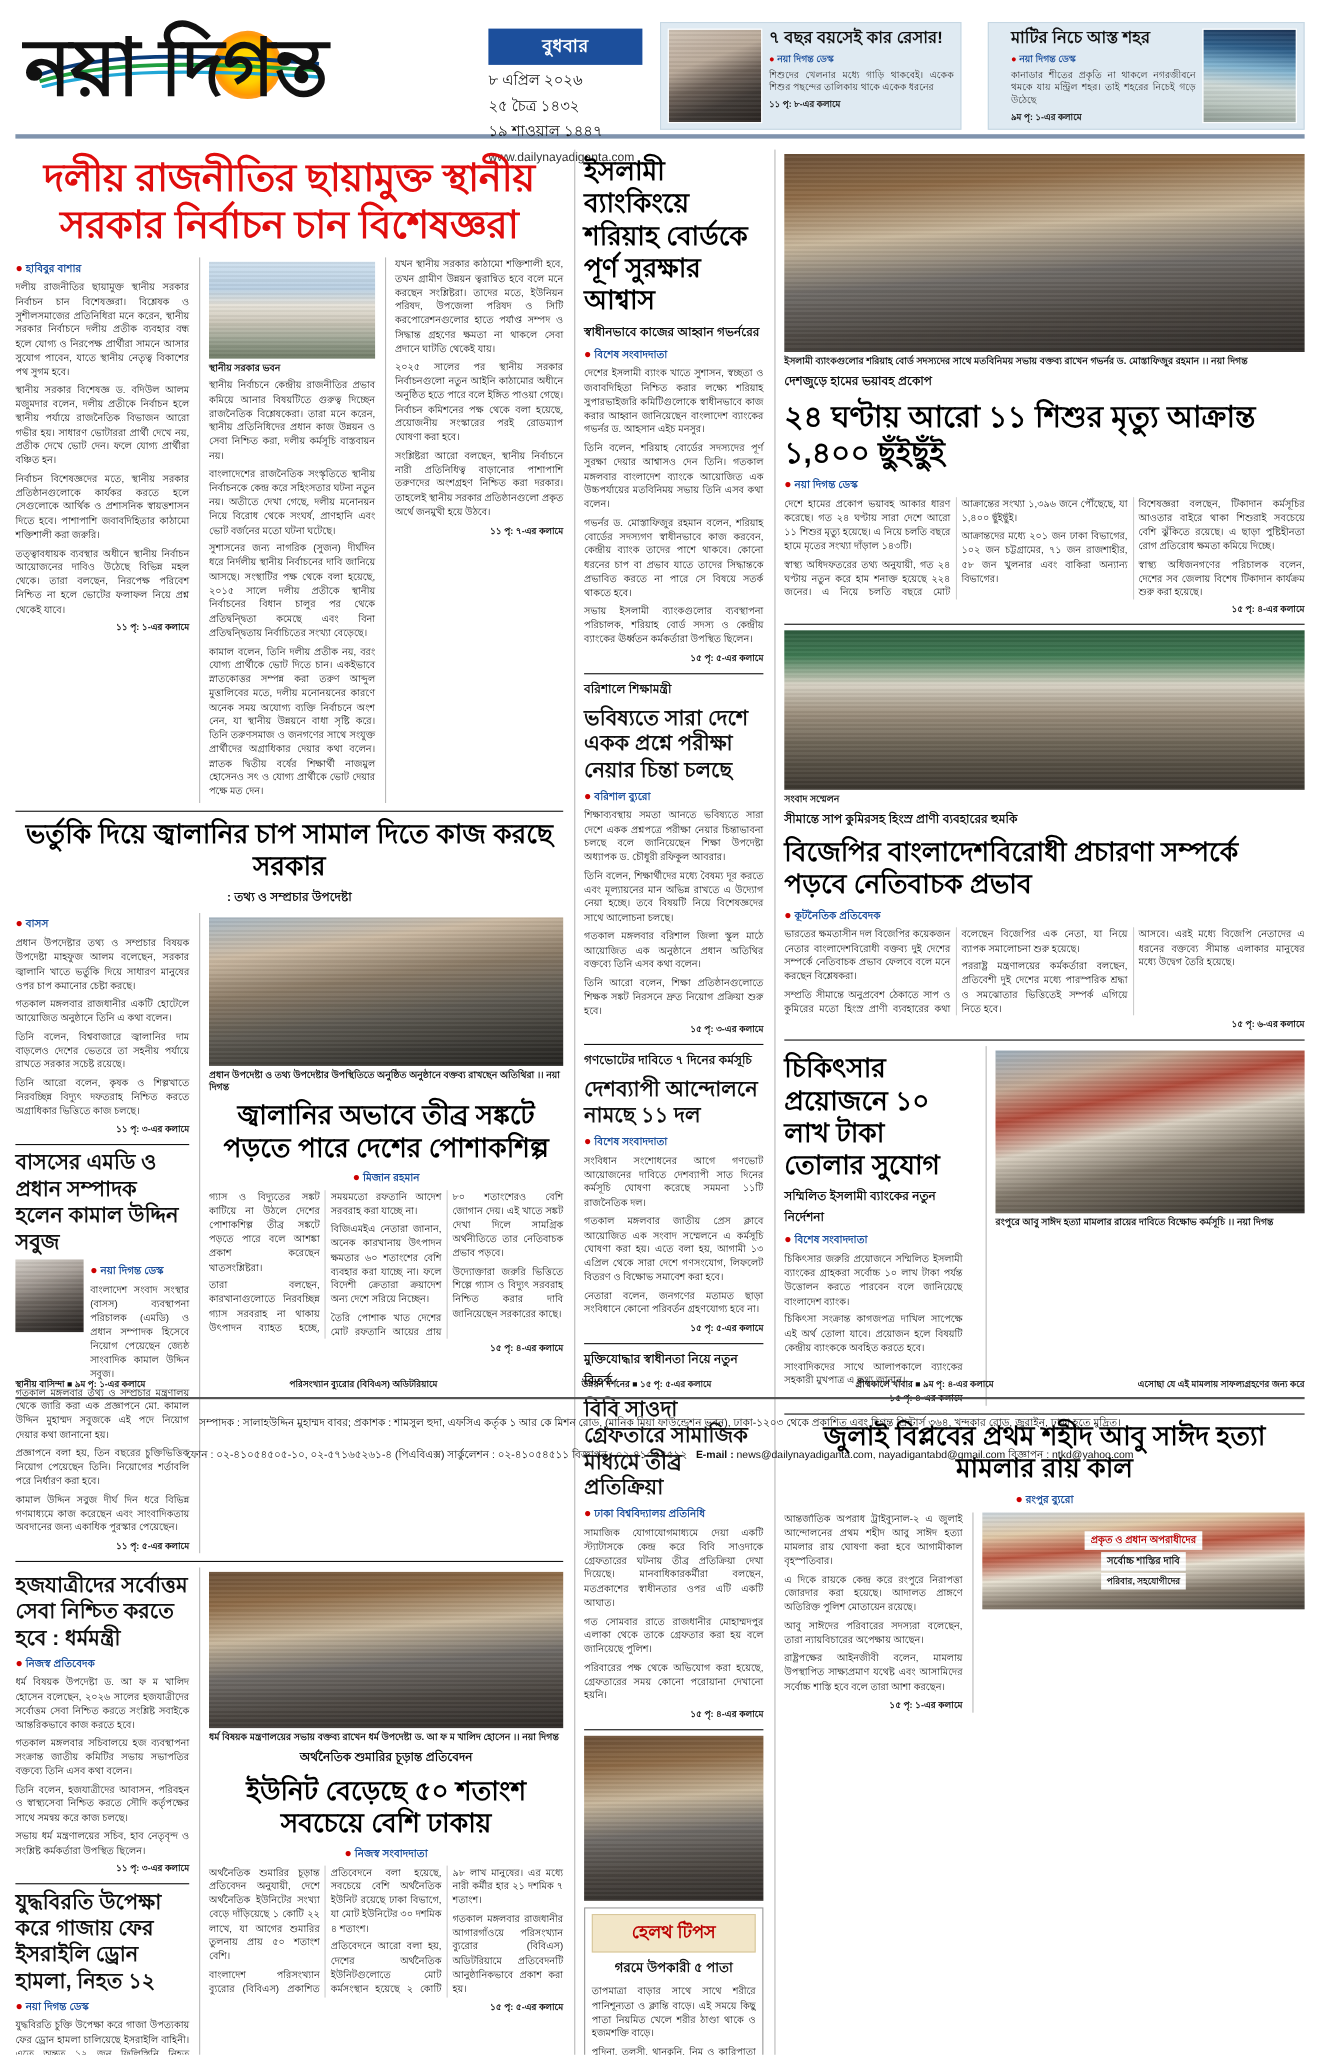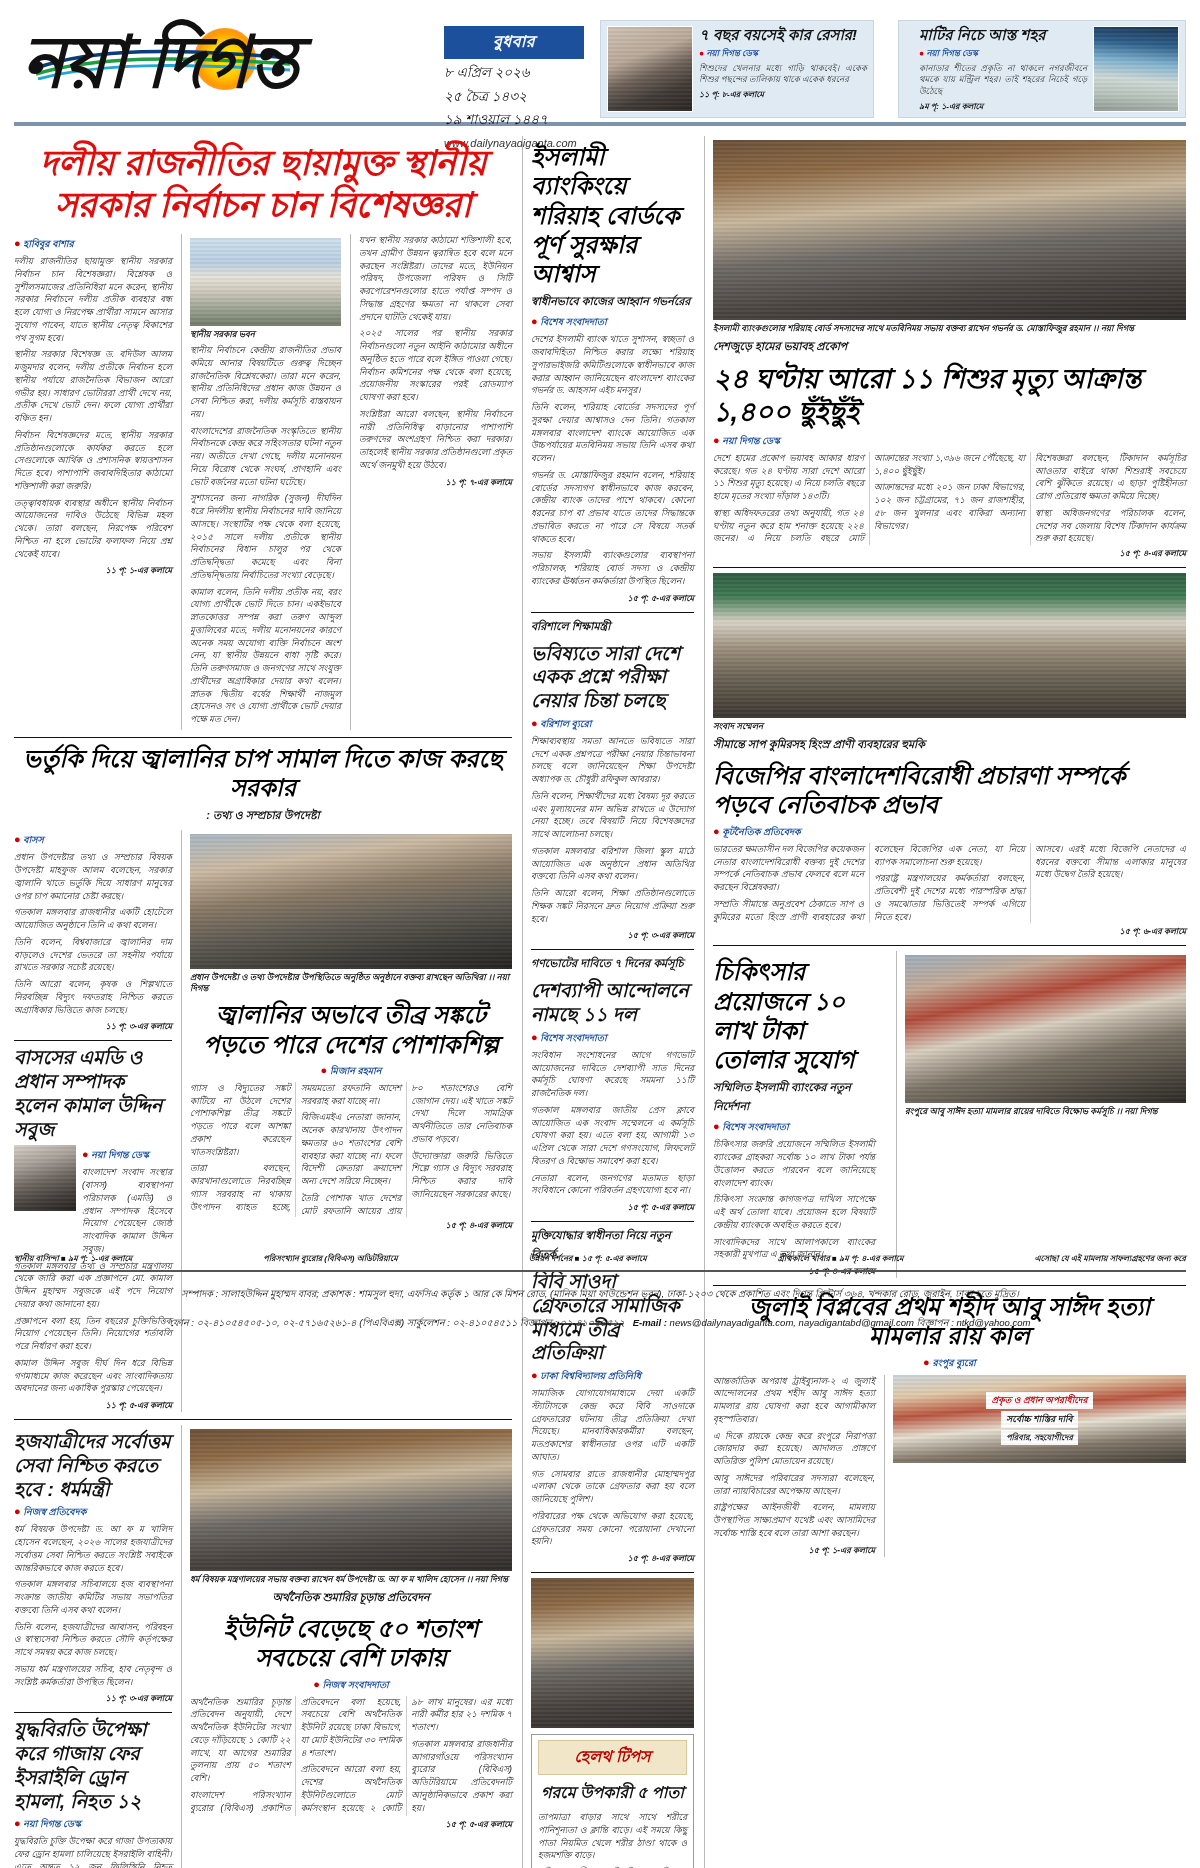--- a/index.html
+++ b/index.html
@@ -5,21 +5,21 @@
   * { box-sizing: border-box; }
   html, body { margin:0; padding:0; }
   body {
     width:1200px; height:1868px;
     background:#ffffff;
     font-family:"Liberation Sans", sans-serif;
     color:#111;
     position:relative;
     overflow:hidden;
   }
-  .page { width:1200px; height:1336px; position:relative; padding:0 14px;font-style:italic; }
+  .page { width:1200px; height:1336px; position:relative; padding:0 14px; }
 
   
   .masthead { display:flex; align-items:flex-start; height:120px; padding-top:10px; }
   .logo-wrap { position:relative; width:430px; height:108px; flex:0 0 430px; }
   .logo-text {
     position:absolute; left:8px; top:16px;
     font-size:72px; font-weight:bold; letter-spacing:-1px;
     color:#111; line-height:1; white-space:nowrap;
   }
   .sun {
@@ -100,21 +100,21 @@
   .hr-d { border-top:1px solid #111; margin:7px 0 5px; }
 
   .figure { margin:4px 0 4px; }
   .figure .ph { width:100%; }
 
   .health-box { border:1px solid #999; margin-top:6px; padding:5px 6px; }
   .health-title {
     background:#f2e6c8; color:#b00; font-size:16px; font-weight:bold;
     text-align:center; padding:3px; border:1px solid #d8c79c;
   }
-  .health-sub { font-size:16px; font-weight:bold; text-align:center; margin:5px 0 4px; }
+  .health-sub { font-size:12px; font-weight:bold; text-align:center; margin:5px 0 4px; }
 
   
   .foot-refs {
     display:flex; gap:12px; font-size:8px; font-weight:bold;
     padding:4px 0 3px; justify-content:space-between;
   }
   .foot-rule { border-top:2px solid #555; margin:2px 0 5px; }
   .foot-txt { font-size:9.5px; line-height:1.6; text-align:center; color:#111;margin-top:14px; }
   .foot-txt .em { font-weight:bold; }
 </style>

